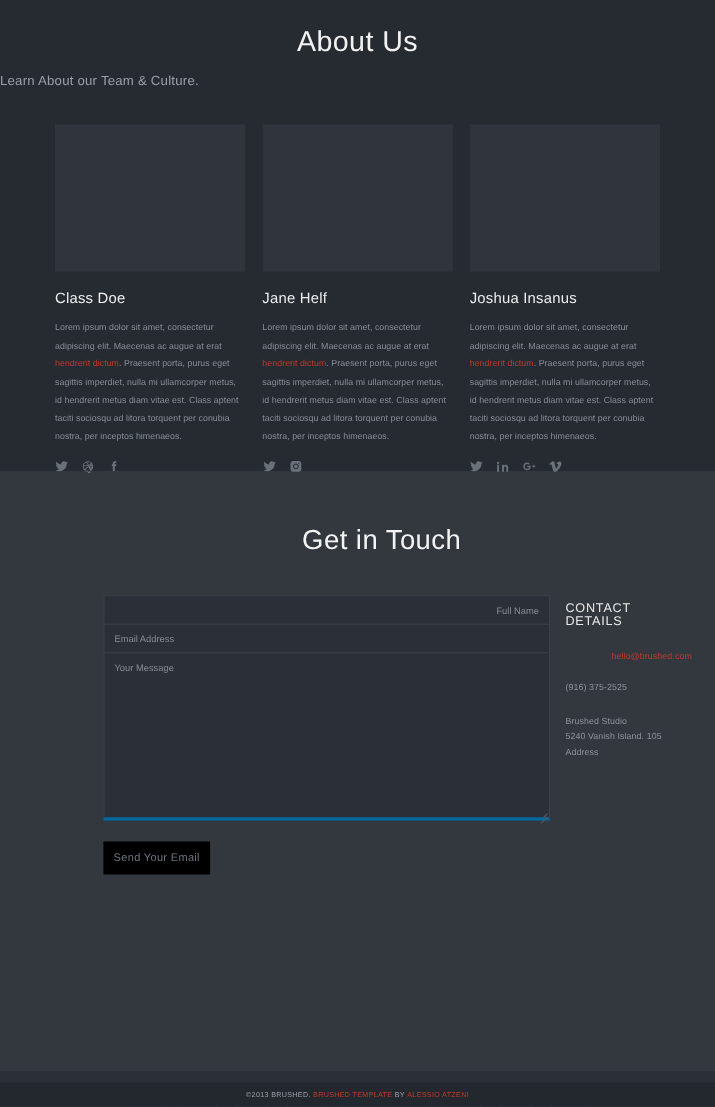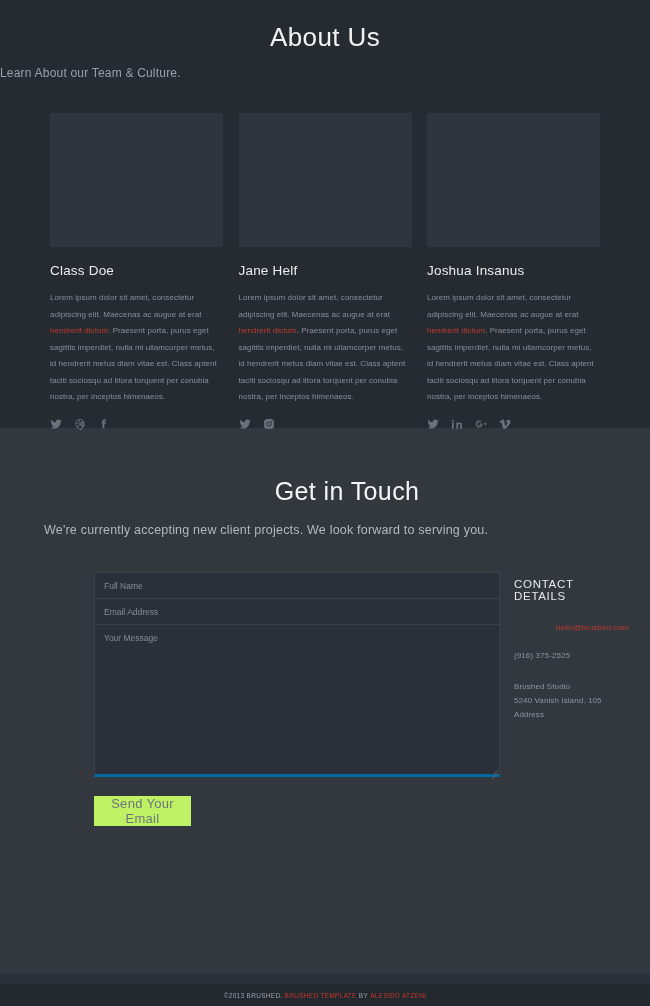--- a/index.html
+++ b/index.html
@@ -116,21 +116,21 @@
     border-bottom: none;
     color: #8a9098;
     font-family: "Liberation Sans", sans-serif;
     font-size: 8.5px;
     padding: 8px 9px;
     display: block;
     outline: none;
   }
   .field::placeholder { color: #868c94; opacity: 1; }
 
-  .field-name   { height: 26px; }
+  .field-name   { height: 26px; text-align: right; }
   .field-email  { height: 26px; }
   .field-msg    {
     height: 153px;
     border-bottom: 3px solid #0369a1;
     resize: none;
     line-height: 1.4;
   }
 
   .msg-wrap { position: relative; }
   .resize-grip {
@@ -146,25 +146,25 @@
     background: #555b64;
     display: block;
   }
   .resize-grip i:nth-child(1) { bottom: 1px; width: 8px; transform: rotate(-45deg); transform-origin: right bottom; }
   .resize-grip i:nth-child(2) { bottom: 4px; width: 5px; transform: rotate(-45deg); transform-origin: right bottom; }
 
   .send-btn {
     margin-top: 19px;
     width: 97px;
     height: 30px;
-    background: #bef264;
+    background: #000000;
     border: none;
     color: #6e747c;
     font-family: "Liberation Sans", sans-serif;
-    font-size: 13px;
+    font-size: 10px;
     letter-spacing: 0.3px;
     cursor: pointer;
     text-align: center;
   }
 
   .details-col {
     width: 130px;
     padding-top: 6px;
   }
 
@@ -298,21 +298,20 @@
           </svg>
       </div>
     </div>
 
   </div>
 </div>
 
 <div class="contact-section">
 
   <h1 class="section-title">Get in Touch</h1>
-  <p class="section-sub">We're currently accepting new client projects. We look forward to serving you.</p>
 
   <div class="contact-body">
 
     <div class="form-col">
       <input class="field field-name" type="text" placeholder="Full Name" style="">
       <input class="field field-email" type="text" placeholder="Email Address" style="">
       <div class="msg-wrap">
         <textarea class="field field-msg" placeholder="Your Message" style=""></textarea>
         <span class="resize-grip">
             <i></i>

